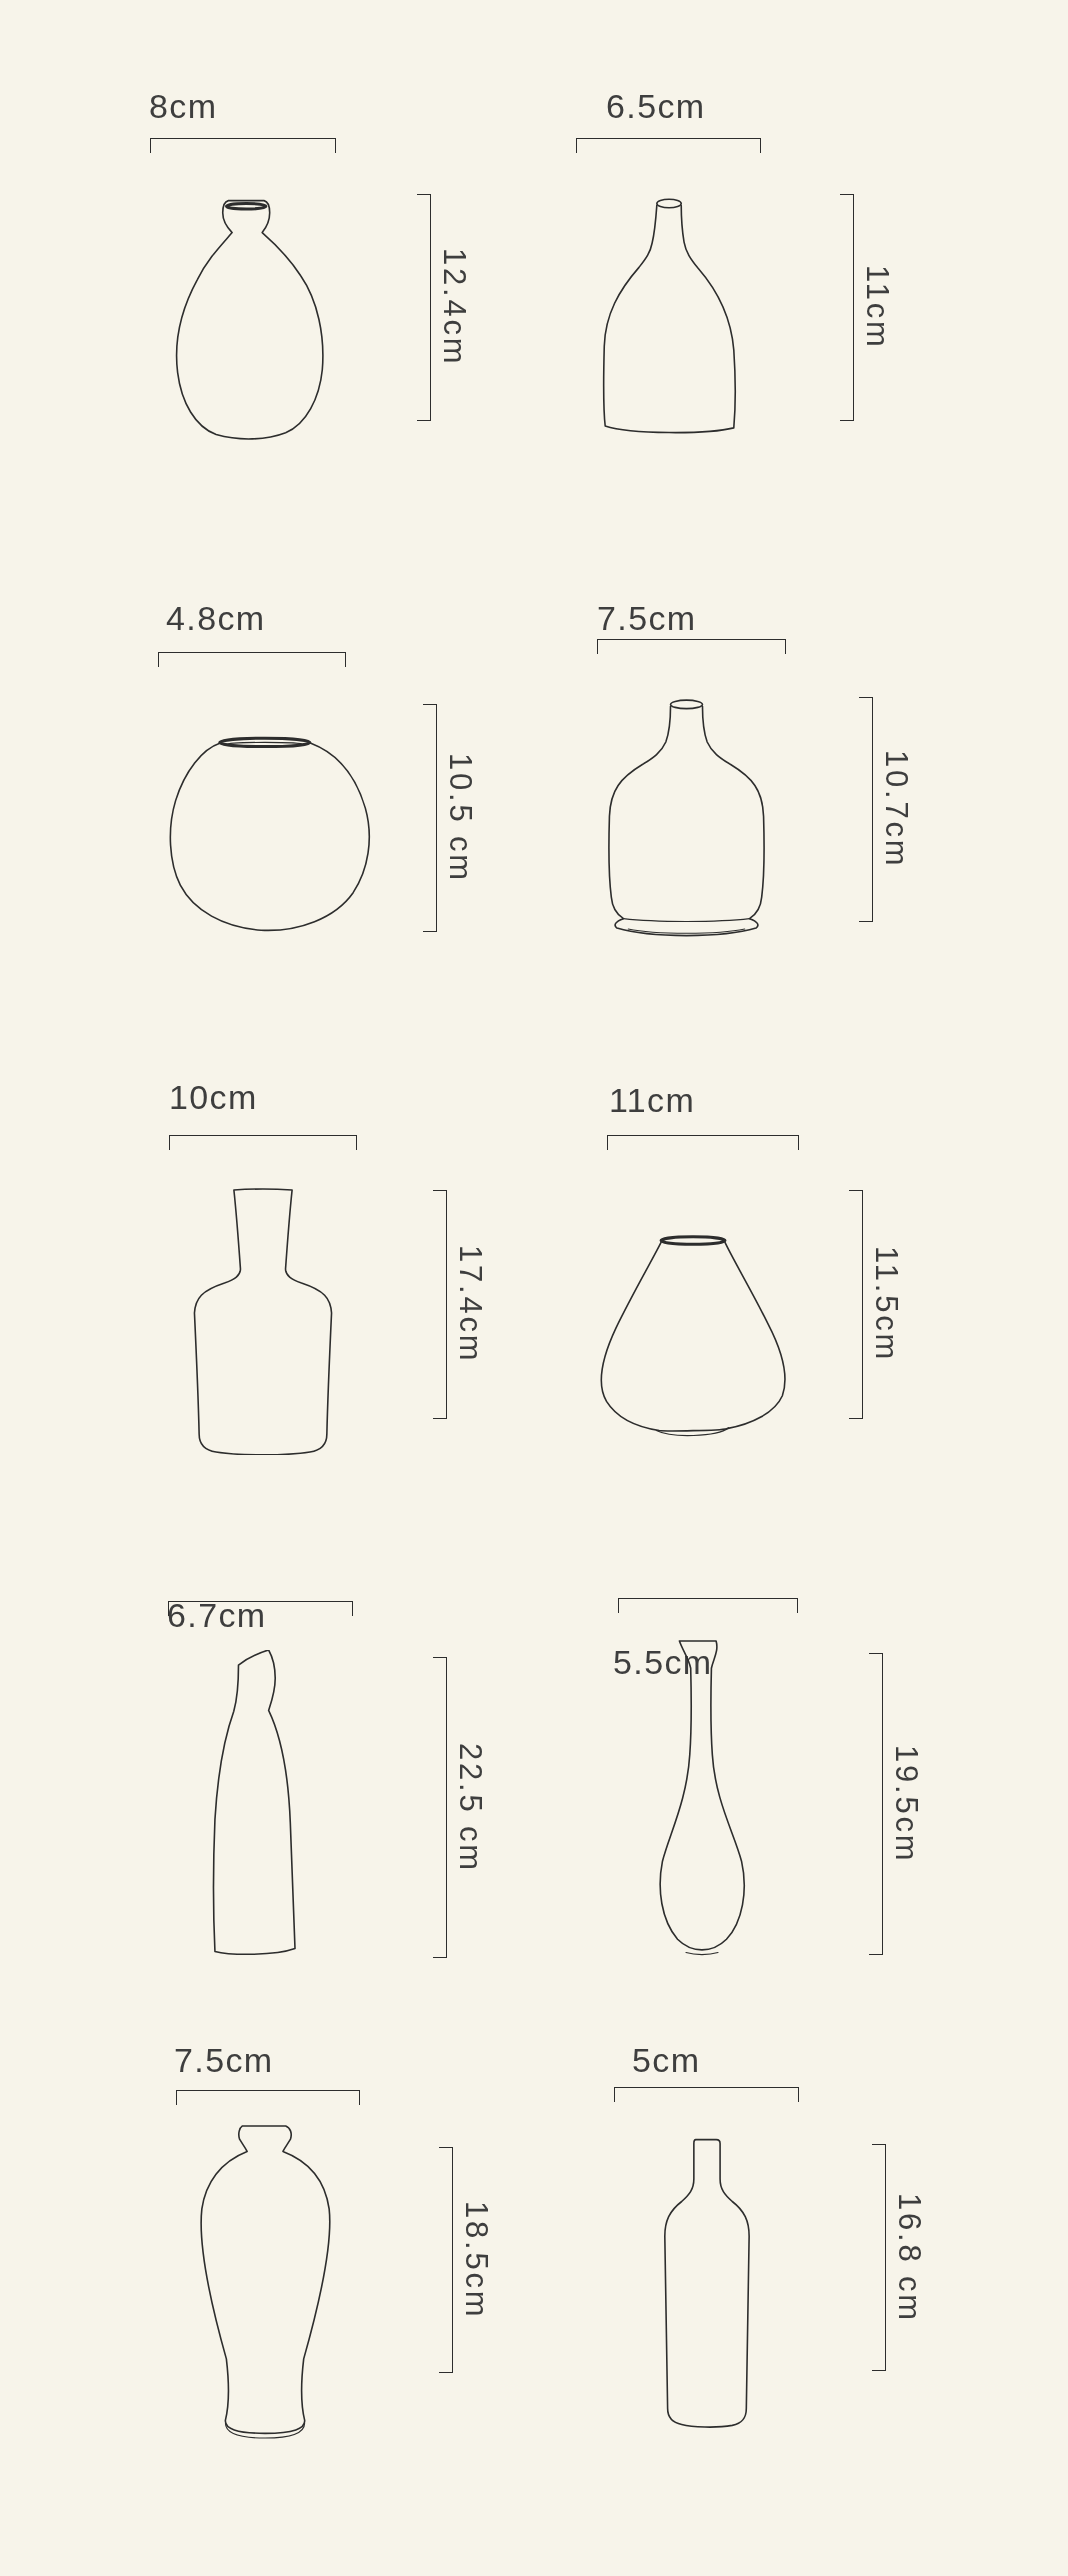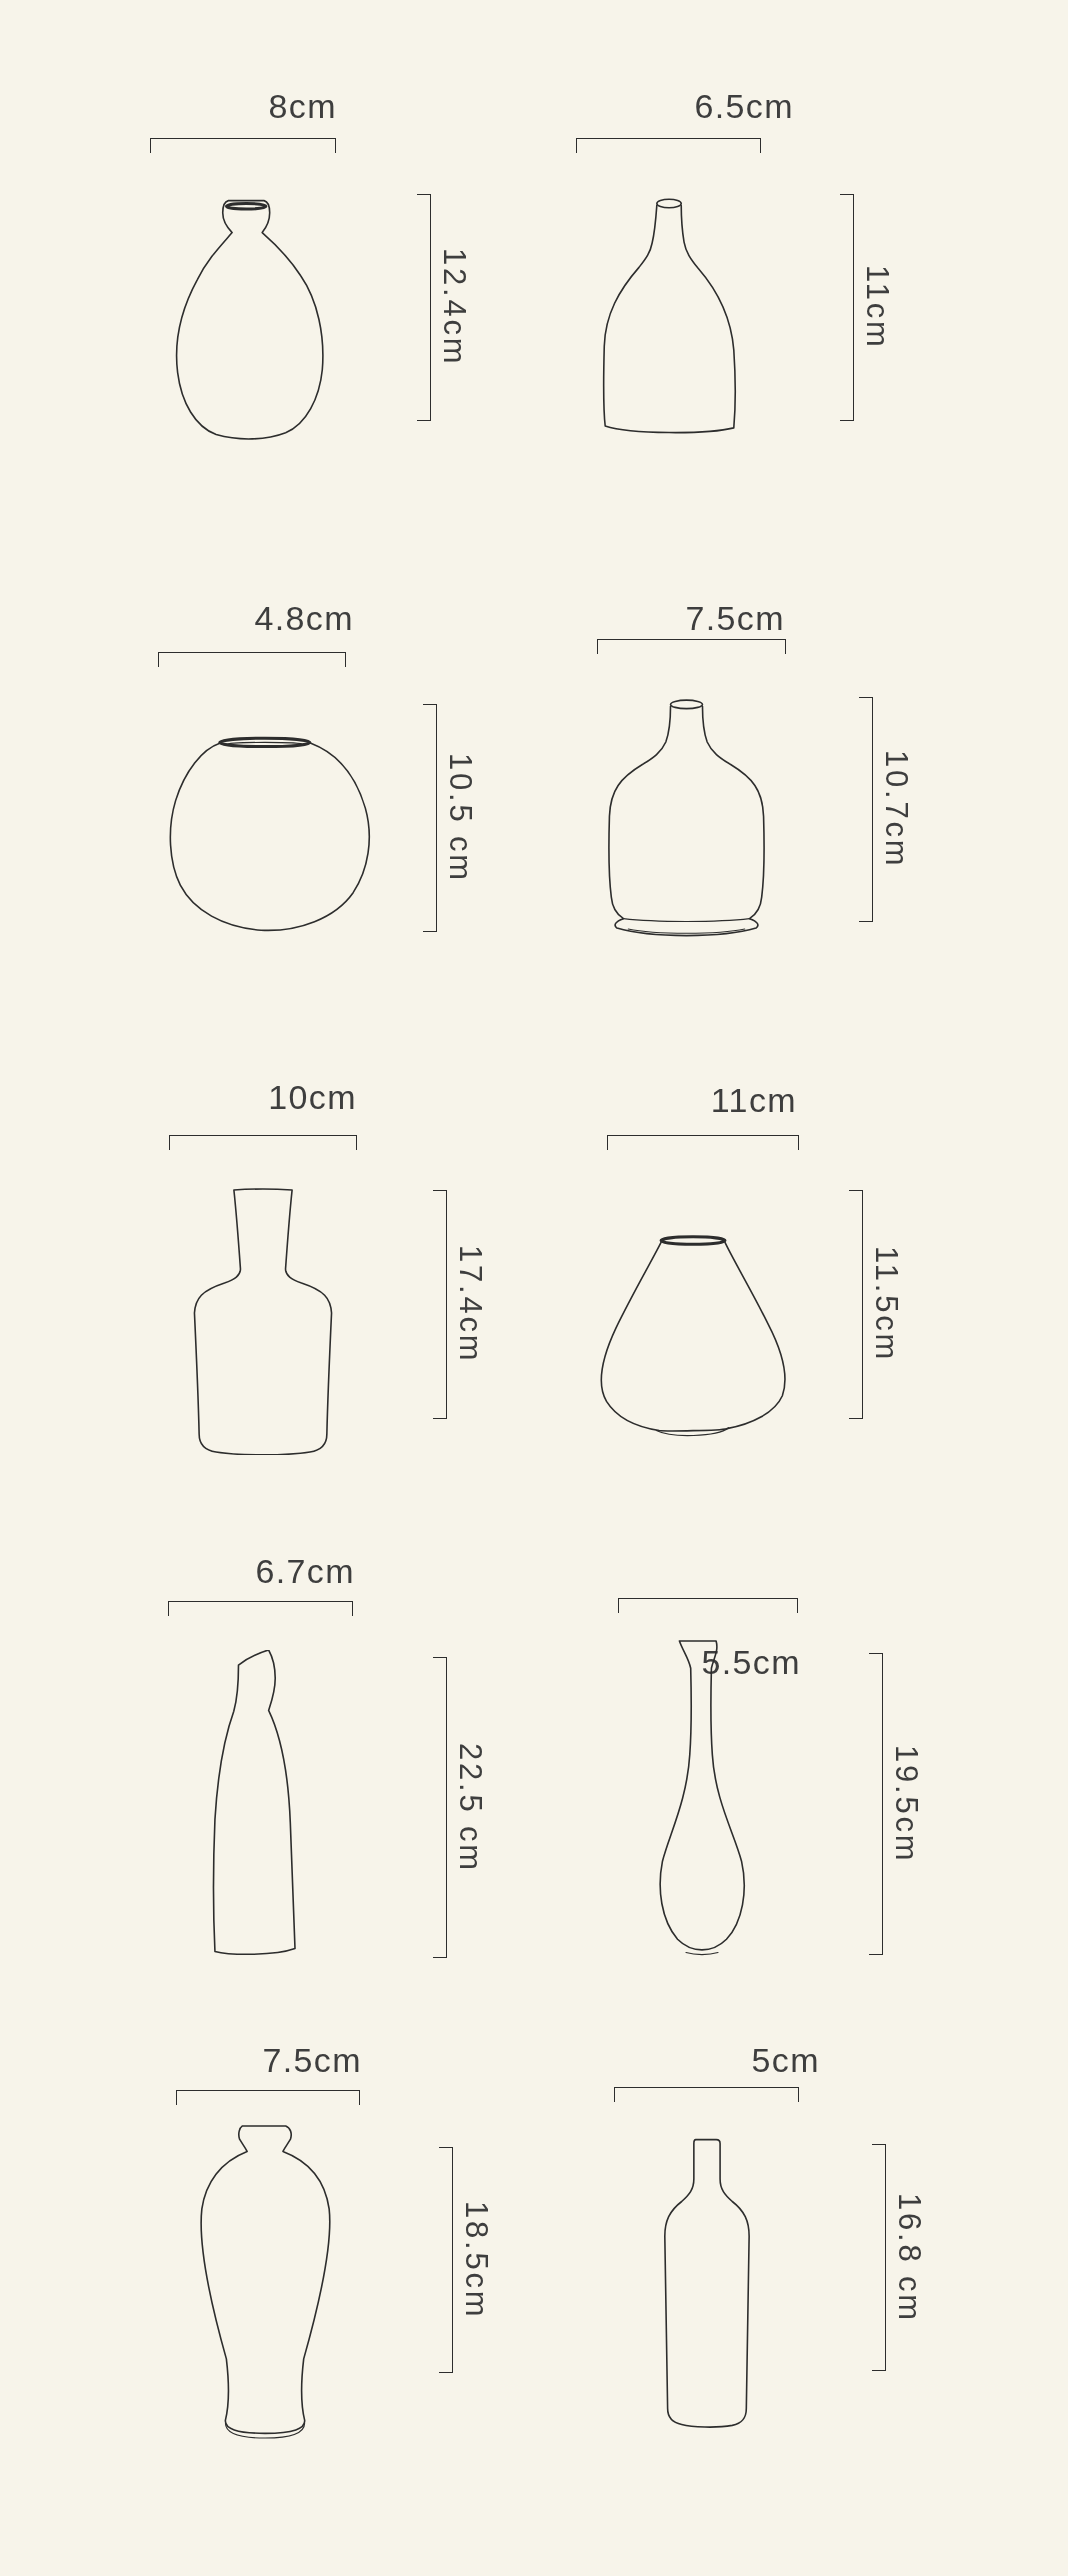--- a/index.html
+++ b/index.html
@@ -6,21 +6,21 @@
   #page{
     position:relative;
     width:1069px;
     height:2576px;
     background:#f7f4ea;
     overflow:hidden;
     font-family:"Liberation Sans", sans-serif;
   }
   .wlabel{
     position:absolute;
-    text-align:right;
+    text-align:left;
     font-size:34px;
     letter-spacing:1.4px;
     color:#3e3e3e;
     white-space:nowrap;
   }
   .wbracket{
     position:absolute;
     height:15px;
     border-top:1.9px solid #2d2d2d;
     border-left:1.9px solid #2d2d2d;
@@ -127,21 +127,21 @@
     <svg class="vase" style="left:596px;top:1234px" width="195" height="205" viewBox="0 0 207 218">
       <path d="M69,9 C60,27 40,61 21,100 C5,134 1,161 11,178 C21,194 41,205 67,209 C75,210 131,209 139,207 C166,202 190,190 198,172 C205,152 199,127 183,96 C164,58 146,28 137,9"></path>
       <ellipse class="dark" cx="103" cy="7" rx="34" ry="4"></ellipse>
       <path class="thin" d="M64,209 C80,217 128,216 141,206"></path>
     </svg>
     <div class="hbracket" style="left:849px;top:1190px;height:229px"></div>
     <div class="hlabel" style="left:864px;top:1190px;height:229px">11.5cm</div>
   </div>
 
   <div>
-    <div class="wlabel" style="left:167px;top:1552px;width:188px">6.7cm</div>
+    <div class="wlabel" style="left:167px;top:1596px;width:188px">6.7cm</div>
     <div class="wbracket" style="left:168px;top:1601px;width:185px"></div>
     <svg class="vase" style="left:210px;top:1650px" width="89" height="308" viewBox="0 0 94 327">
       <path d="M30,16 C40,8 52,3 62,0 C66,7 69,15 69,30 C69,44 65,55 62,64 C76,93 83,133 85,183 C87,235 89,283 90,317 C68,325 20,324 5,320 C3,278 3,228 5,180 C8,130 15,93 25,65 C29,51 30,33 30,16 Z"></path>
     </svg>
     <div class="hbracket" style="left:433px;top:1657px;height:301px"></div>
     <div class="hlabel" style="left:448px;top:1657px;height:301px">22.5 cm</div>
   </div>
 
   <div>
     <div class="wlabel" style="left:613px;top:1643px;width:188px">5.5cm</div>

